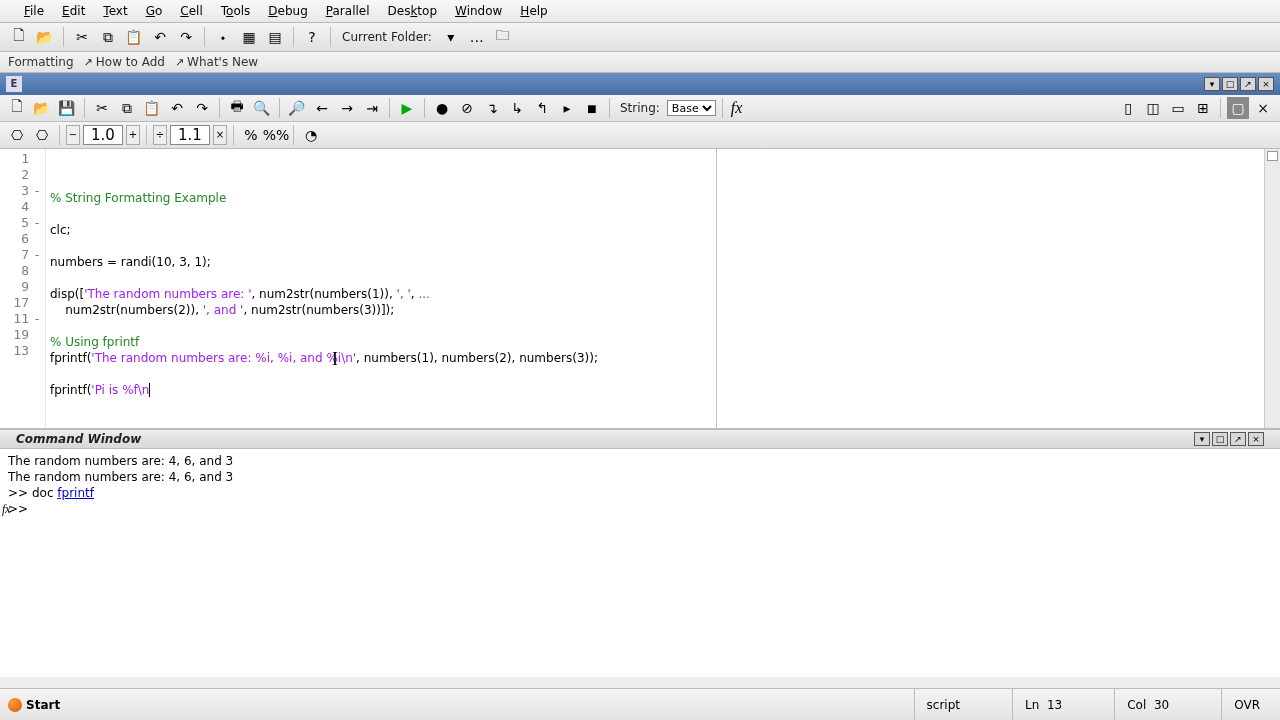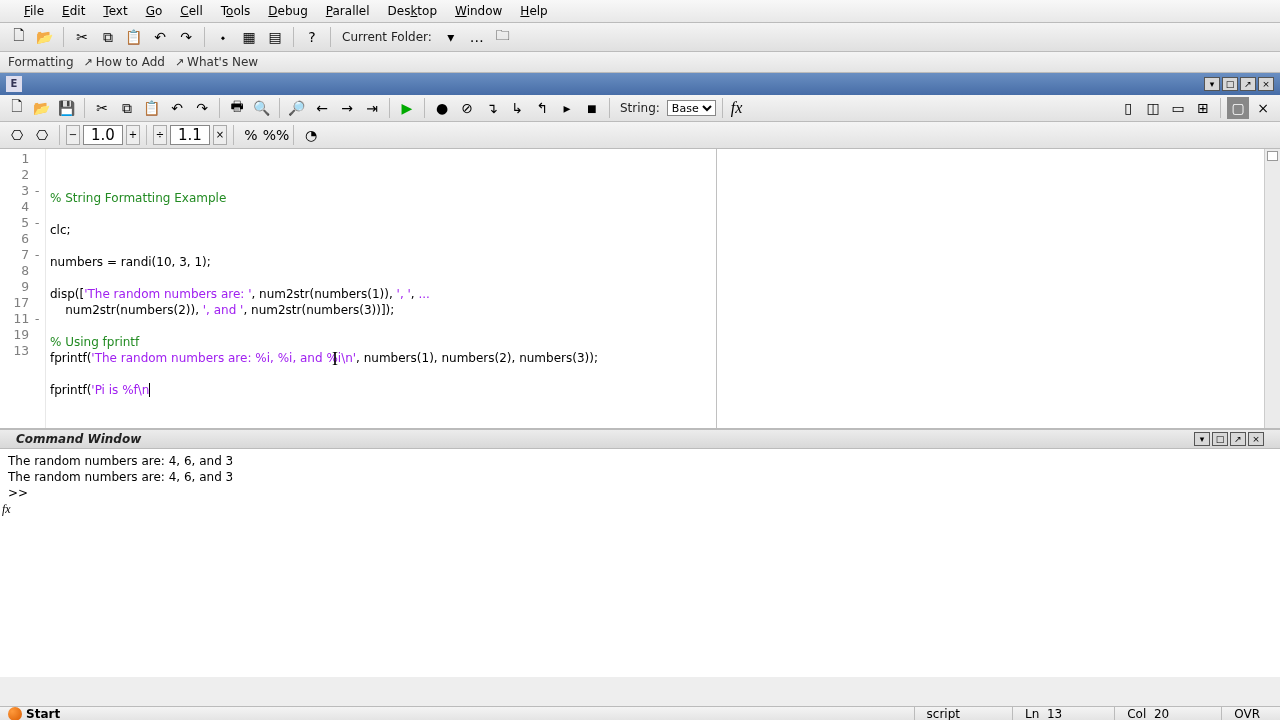--- a/index.html
+++ b/index.html
@@ -41,21 +41,21 @@
 .split-line { position: absolute; left: 670px; top: 0; bottom: 0; width: 1px; background: #c0c0c0; }
 .ibeam { position: absolute; font-size: 18px; font-family: serif; color: #000; }
 .rscroll { width: 16px; background: #ebebeb; border-left: 1px solid #ccc; position: relative; }
 .rscroll .ind { position: absolute; top: 2px; left: 2px; right: 2px; height: 10px; background: #fff; border: 1px solid #999; }
 
 .cmd-title { background: linear-gradient(#ececec,#d8d8d8); border-top: 1px solid #bbb; border-bottom: 1px solid #bbb; padding: 2px 16px; font-weight: bold; font-style: italic; color: #222; display: flex; align-items: center; }
 .cmd-title .spacer { flex: 1; }
 .cmd-body { background: #fff; height: 228px; padding: 4px 8px; font-family: "DejaVu Sans Mono","Courier New",monospace; font-size: 13px; line-height: 16px; color: #000; position: relative; }
 .cmd-body .hl { color: #0000cc; text-decoration: underline; }
 .cmd-body .fxp { font-style: italic; font-family: serif; position: absolute; left: 2px; top: 52px; }
-.status2 { position: absolute; bottom: 0; left: 0; right: 0; height: 14px; background: linear-gradient(#f4f4f4,#e4e4e4); border-top: 1px solid #bbb; display: flex; align-items: center; padding: 0 8px; gap: 16px; }
+.status2 { position: absolute; bottom: 0; left: 0; right: 0; height: 32px; background: linear-gradient(#f4f4f4,#e4e4e4); border-top: 1px solid #bbb; display: flex; align-items: center; padding: 0 8px; gap: 16px; }
 .status2 .start { display: inline-flex; align-items: center; gap: 4px; font-weight: bold; cursor: default; }
 .status2 .orb { width: 14px; height: 14px; background: radial-gradient(circle at 30% 30%, #ff9a3c, #d95b00); border-radius: 50%; }
 .status2 .spacer { flex: 1; }
 .status2 .cell { border-left: 1px solid #bbb; padding: 0 12px; height: 100%; display: flex; align-items: center; margin-left: 24px; }
 </style>
 </head>
 <body>
 
 <div class="menubar">
   <span class="item"><span class="u">F</span>ile</span>
@@ -206,26 +206,27 @@
   <span class="win-btn">▾</span>
   <span class="win-btn">□</span>
   <span class="win-btn">↗</span>
   <span class="win-btn">×</span>
 </div>
 
 <div class="cmd-body" id="cmdbody">
   <span class="fxp">fx</span>
 <div>The random numbers are: 4, 6, and 3</div>
     <div>The random numbers are: 4, 6, and 3</div>
+    <div>&gt;&gt; doc <a class="hl">fprintf</a></div>
     <div>&gt;&gt; </div>
   </div>
 
 <div class="status2">
   <span class="start">
       <span class="orb"></span>
       <span>Start</span>
     </span>
   <span class="spacer"></span>
   <span class="cell">script</span>
   <span class="cell"><span>Ln</span>&nbsp;&nbsp;<span>13</span></span>
-  <span class="cell"><span>Col</span>&nbsp;&nbsp;<span>20</span></span>
+  <span class="cell"><span>Col</span>&nbsp;&nbsp;<span>30</span></span>
   <span class="cell">OVR</span>
 </div>
 
 </body></html>

